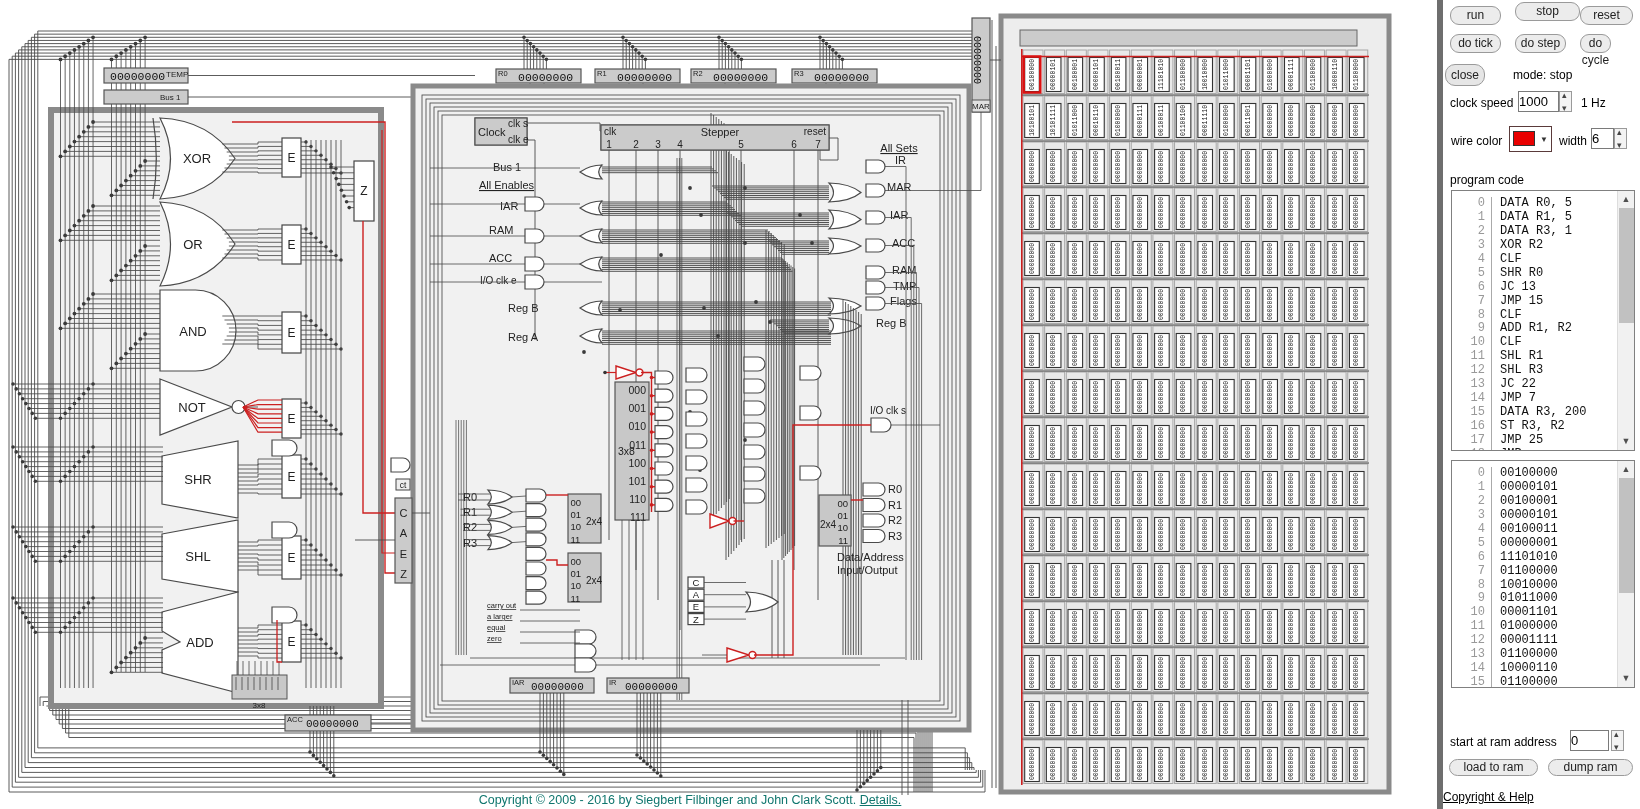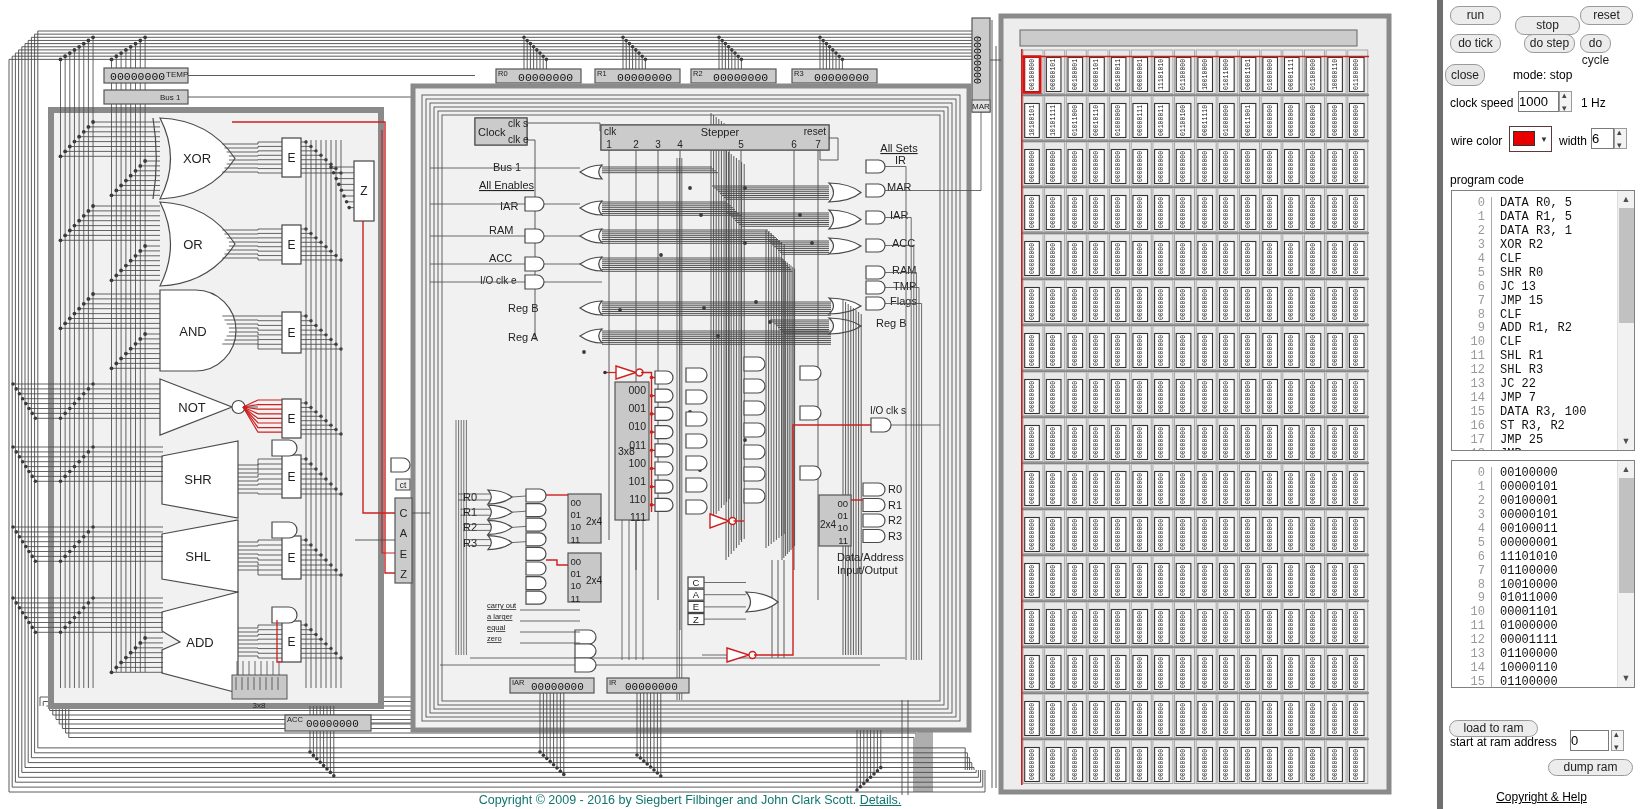--- a/index.html
+++ b/index.html
@@ -1979,24 +1979,24 @@
     <line x1="1021.8" y1="49" x2="1021.8" y2="785" stroke="#cc2020" stroke-width="1.6"></line>
     <line x1="1021.8" y1="56.5" x2="1369" y2="56.5" stroke="#cc2020" stroke-width="1.4"></line>
     <rect x="1023.7" y="56.5" width="16.6" height="36" fill="none" stroke="#dd1111" stroke-width="2.4"></rect>
     <line x1="990" y1="60" x2="1001" y2="60" stroke="#4a4a4a" stroke-width="0.9"></line>
     <line x1="992" y1="20" x2="992" y2="788" stroke="#4a4a4a" stroke-width="0.9"></line>
     <line x1="996" y1="46" x2="996" y2="788" stroke="#4a4a4a" stroke-width="0.9"></line>
   </svg>
 
 <div id="panel">
  <div class="btn" style="left:7px;top:6px;width:51px">run</div>
- <div class="btn" style="left:72px;top:16px;width:65px">stop</div>
+ <div class="btn" style="left:72px;top:2px;width:65px">stop</div>
  <div class="btn" style="left:137px;top:6px;width:53px">reset</div>
  <div class="btn" style="left:7px;top:34px;width:51px">do tick</div>
- <div class="btn" style="left:81px;top:34px;width:51px">do step</div>
+ <div class="btn" style="left:72px;top:34px;width:51px">do step</div>
  <div class="btn" style="left:137px;top:34px;width:31px">do cycle</div>
  <div class="btn" style="left:2px;top:64px;width:40px;height:22px;line-height:20px;border-radius:10px;background:#e6e6e6">close</div>
  <div style="position:absolute;left:70px;top:68px;font-size:12px">mode: stop</div>
  <div style="position:absolute;left:7px;top:96px;font-size:12px">clock speed</div>
  <input class="inp" style="left: 75px; top: 91px; width: 41px;" value="1000">
  <div class="spin" style="left:116px;top:91px"></div>
  <div style="position:absolute;left:138px;top:96px;font-size:12px">1 Hz</div>
  <div style="position:absolute;left:8px;top:134px;font-size:12px">wire color</div>
  <div style="position:absolute;left:66px;top:126px;width:43px;height:26px;border:1.5px solid #5a3a3a;background:#fff">
    <div style="position:absolute;left:3px;top:4px;width:22px;height:15px;background:#e80000;border:1px solid #333"></div>
@@ -2015,21 +2015,21 @@
       <div class="row"><span class="num">5</span><span class="code">SHR R0</span></div>
       <div class="row"><span class="num">6</span><span class="code">JC 13</span></div>
       <div class="row"><span class="num">7</span><span class="code">JMP 15</span></div>
       <div class="row"><span class="num">8</span><span class="code">CLF</span></div>
       <div class="row"><span class="num">9</span><span class="code">ADD R1, R2</span></div>
       <div class="row"><span class="num">10</span><span class="code">CLF</span></div>
       <div class="row"><span class="num">11</span><span class="code">SHL R1</span></div>
       <div class="row"><span class="num">12</span><span class="code">SHL R3</span></div>
       <div class="row"><span class="num">13</span><span class="code">JC 22</span></div>
       <div class="row"><span class="num">14</span><span class="code">JMP 7</span></div>
-      <div class="row"><span class="num">15</span><span class="code">DATA R3, 100</span></div>
+      <div class="row"><span class="num">15</span><span class="code">DATA R3, 200</span></div>
       <div class="row"><span class="num">16</span><span class="code">ST R3, R2</span></div>
       <div class="row"><span class="num">17</span><span class="code">JMP 25</span></div>
       <div class="row"><span class="num">18</span><span class="code">JMP</span></div>
       <div class="sb">
         <div class="up">▲</div>
         <div class="thumb" style="top:17px;height:115px"></div>
         <div class="dn">▼</div>
       </div>
     </div>
  <div class="lst" style="left:8px;top:460px;height:228px">
@@ -2054,16 +2054,16 @@
       <div class="row"><span class="num">18</span><span class="code">01011000</span></div>
       <div class="sb">
         <div class="up">▲</div>
         <div class="thumb" style="top:17px;height:115px"></div>
         <div class="dn">▼</div>
       </div>
     </div>
  <div style="position:absolute;left:7px;top:735px;font-size:12px">start at ram address</div>
  <input class="inp" style="left: 127px; top: 730px; width: 39px;" value="0">
  <div class="spin" style="left:168px;top:730px"></div>
- <div class="btn" style="left:6px;top:720px;width:89px;height:17px;line-height:15px">load to ram</div>
+ <div class="btn" style="left:6px;top:759px;width:89px;height:17px;line-height:15px">load to ram</div>
  <div class="btn" style="left:105px;top:759px;width:85px;height:17px;line-height:15px">dump ram</div>
- <div style="position:absolute;left:0;top:790px;width:100%;text-align:center;font-size:12px"><span style="text-decoration:underline">Copyright &amp; Help</span></div>
+ <div style="position:absolute;left:0;top:790px;width:100%;text-align:left;font-size:12px"><span style="text-decoration:underline">Copyright &amp; Help</span></div>
 </div>
 <div id="copy">Copyright © 2009 - 2016 by Siegbert Filbinger and John Clark Scott. <span style="text-decoration:underline">Details.</span></div>
 </body></html>

